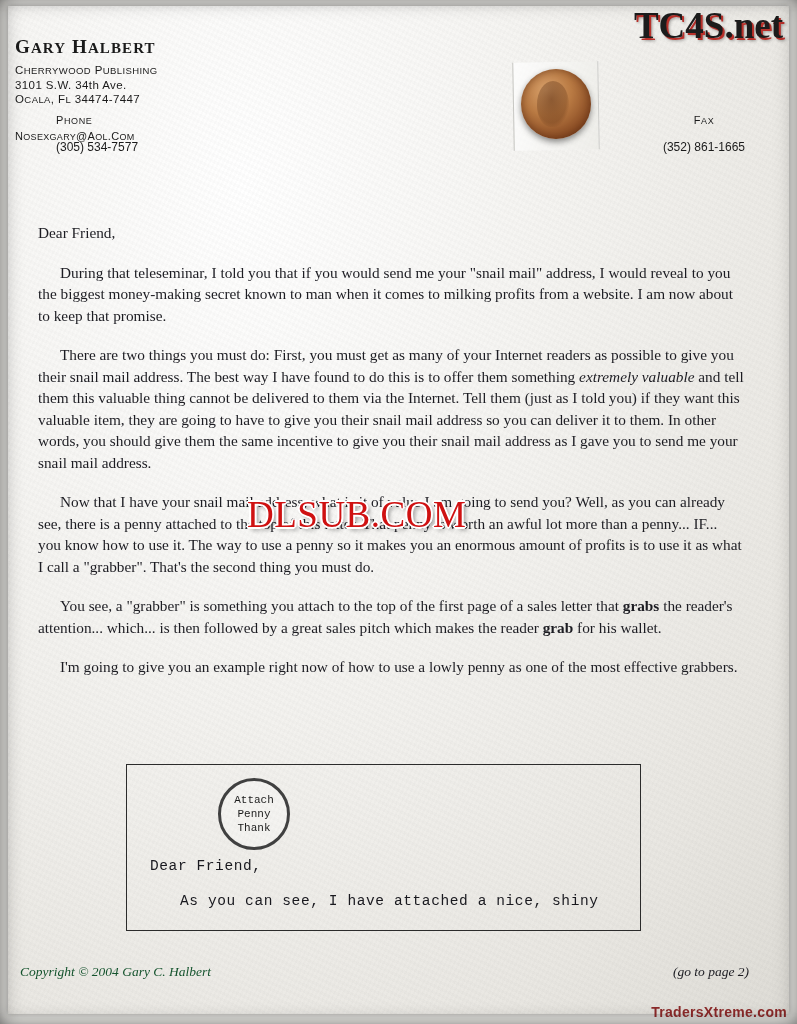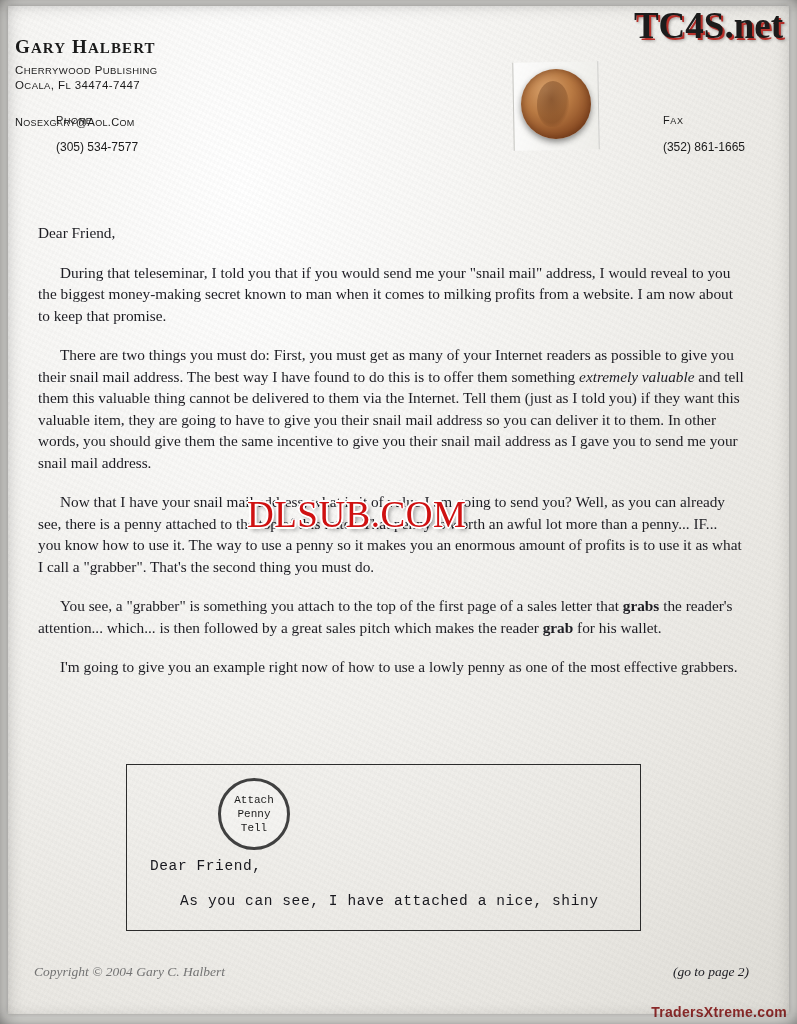--- a/index.html
+++ b/index.html
@@ -125,21 +125,21 @@
     color: #1b1b1b;
   }
   .contact .lbl {
     font-size: 11px;
     letter-spacing: 0.6px;
     display: block;
     margin-bottom: 14px;
   }
   .contact .lbl .sc { font-size: 9px; }
   .contact.phone { left: 56px; top: 114px; text-align: left; }
-  .contact.fax   { right: 52px; top: 114px; text-align: left; }
+  .contact.fax   { right: 52px; top: 114px; text-align: center; }
 
   
   .tape {
     position: absolute;
     left: 513px;
     top: 62px;
     width: 84px;
     height: 88px;
     background: linear-gradient(100deg, rgba(255,255,255,0.75), rgba(235,235,230,0.55));
     border-left: 1px solid rgba(160,160,155,0.5);
@@ -221,26 +221,26 @@
     font-size: 14.5px;
     line-height: 35px;
     color: #19191f;
     letter-spacing: 0.6px;
   }
   .typed .l2 { padding-left: 30px; }
 
   
   .copyright {
     position: absolute;
-    left: 34px;
+    left: 20px;
     bottom: 44px;
     font-family: "Liberation Serif", serif;
     font-style: italic;
     font-size: 13.5px;
-    color: #737373;
+    color: #14532d;
   }
   .gotopage {
     position: absolute;
     right: 48px;
     bottom: 44px;
     font-family: "Liberation Serif", serif;
     font-style: italic;
     font-size: 13.5px;
     color: #1c1c22;
   }
@@ -249,20 +249,21 @@
 <body>
 
 <div class="page">
   <div class="paper"></div>
 
   <div class="wm-tc4s">TC4S.net</div>
 
   <div class="letterhead">
     <div class="lh-name">G<span class="sc">A</span><span class="sc">R</span><span class="sc">Y</span> H<span class="sc">A</span><span class="sc">L</span><span class="sc">B</span><span class="sc">E</span><span class="sc">R</span><span class="sc">T</span></div>
     <div class="lh-line" style="margin-top:5px;">C<span class="sc">H</span><span class="sc">E</span><span class="sc">R</span><span class="sc">R</span><span class="sc">Y</span><span class="sc">W</span><span class="sc">O</span><span class="sc">O</span><span class="sc">D</span> P<span class="sc">U</span><span class="sc">B</span><span class="sc">L</span><span class="sc">I</span><span class="sc">S</span><span class="sc">H</span><span class="sc">I</span><span class="sc">N</span><span class="sc">G</span></div>
+    <div class="lh-line">3101 S.W. 34th Ave.</div>
     <div class="lh-line">O<span class="sc">C</span><span class="sc">A</span><span class="sc">L</span><span class="sc">A</span>, F<span class="sc">L</span> 34474-7447</div>
     <div class="lh-email">N<span class="sc">O</span><span class="sc">S</span><span class="sc">E</span><span class="sc">X</span><span class="sc">G</span><span class="sc">A</span><span class="sc">R</span><span class="sc">Y</span>@A<span class="sc">O</span><span class="sc">L</span>.C<span class="sc">O</span><span class="sc">M</span></div>
   </div>
 
   <div class="contact phone">
     <span class="lbl">P<span class="sc">H</span><span class="sc">O</span><span class="sc">N</span><span class="sc">E</span></span>
     <span>(305) 534-7577</span>
   </div>
 
   <div class="contact fax">
@@ -285,21 +286,21 @@
     </p>
     <p class="indent">I'm going to give you an example right now of how to use a lowly penny as one of the most effective grabbers.</p>
   </div>
 
   <div class="wm-dlsub">DLSUB.COM</div>
 
   <div class="grabber-box"></div>
   <div class="penny-circle">
     <span>Attach</span>
     <span>Penny</span>
-    <span>Tell</span>
+    <span>Thank</span>
   </div>
   <div class="typed">
     <div class="l1">Dear Friend,</div>
     <div class="l2">As you can see, I have attached a nice, shiny</div>
   </div>
 
   <div class="copyright">Copyright ©  2004 Gary C. Halbert</div>
   <div class="gotopage">(go to page 2)</div>
 
   <div class="wm-bottom">TradersXtreme.com</div>

